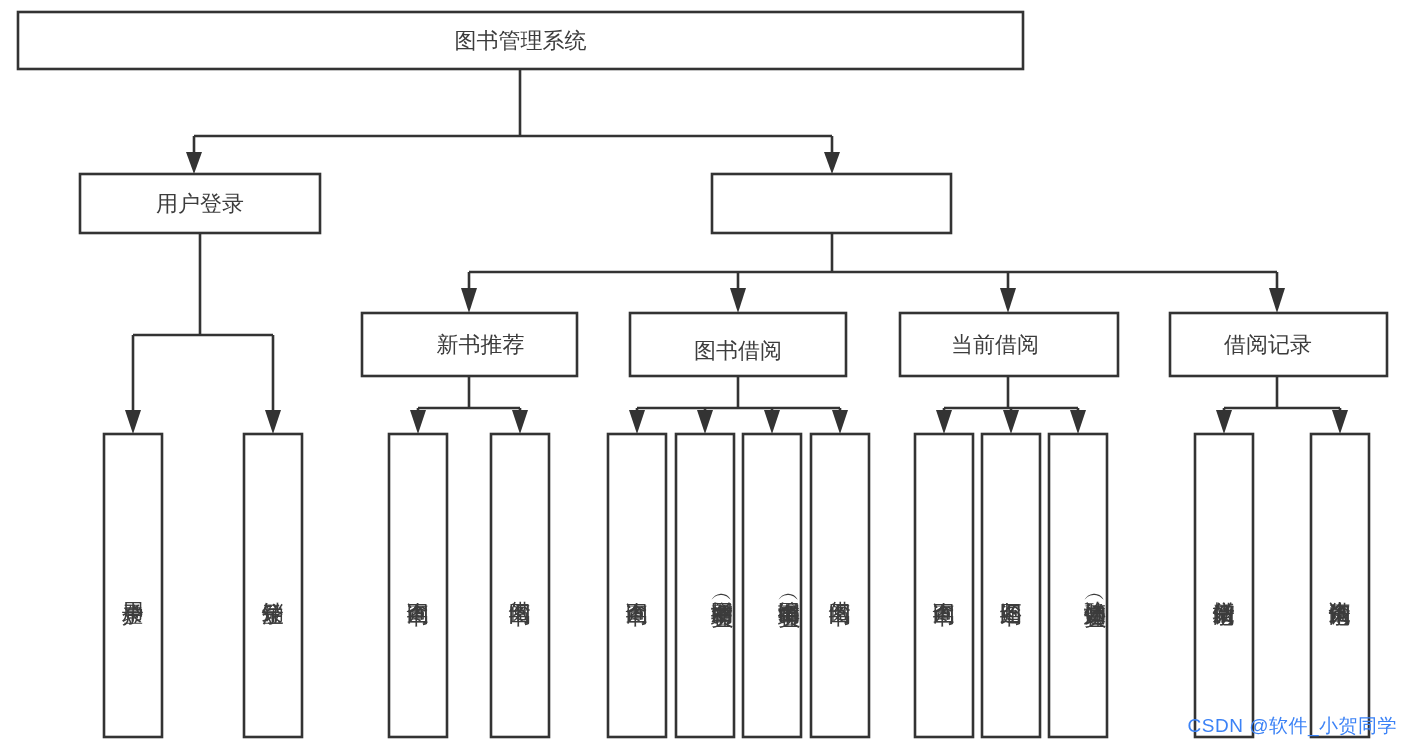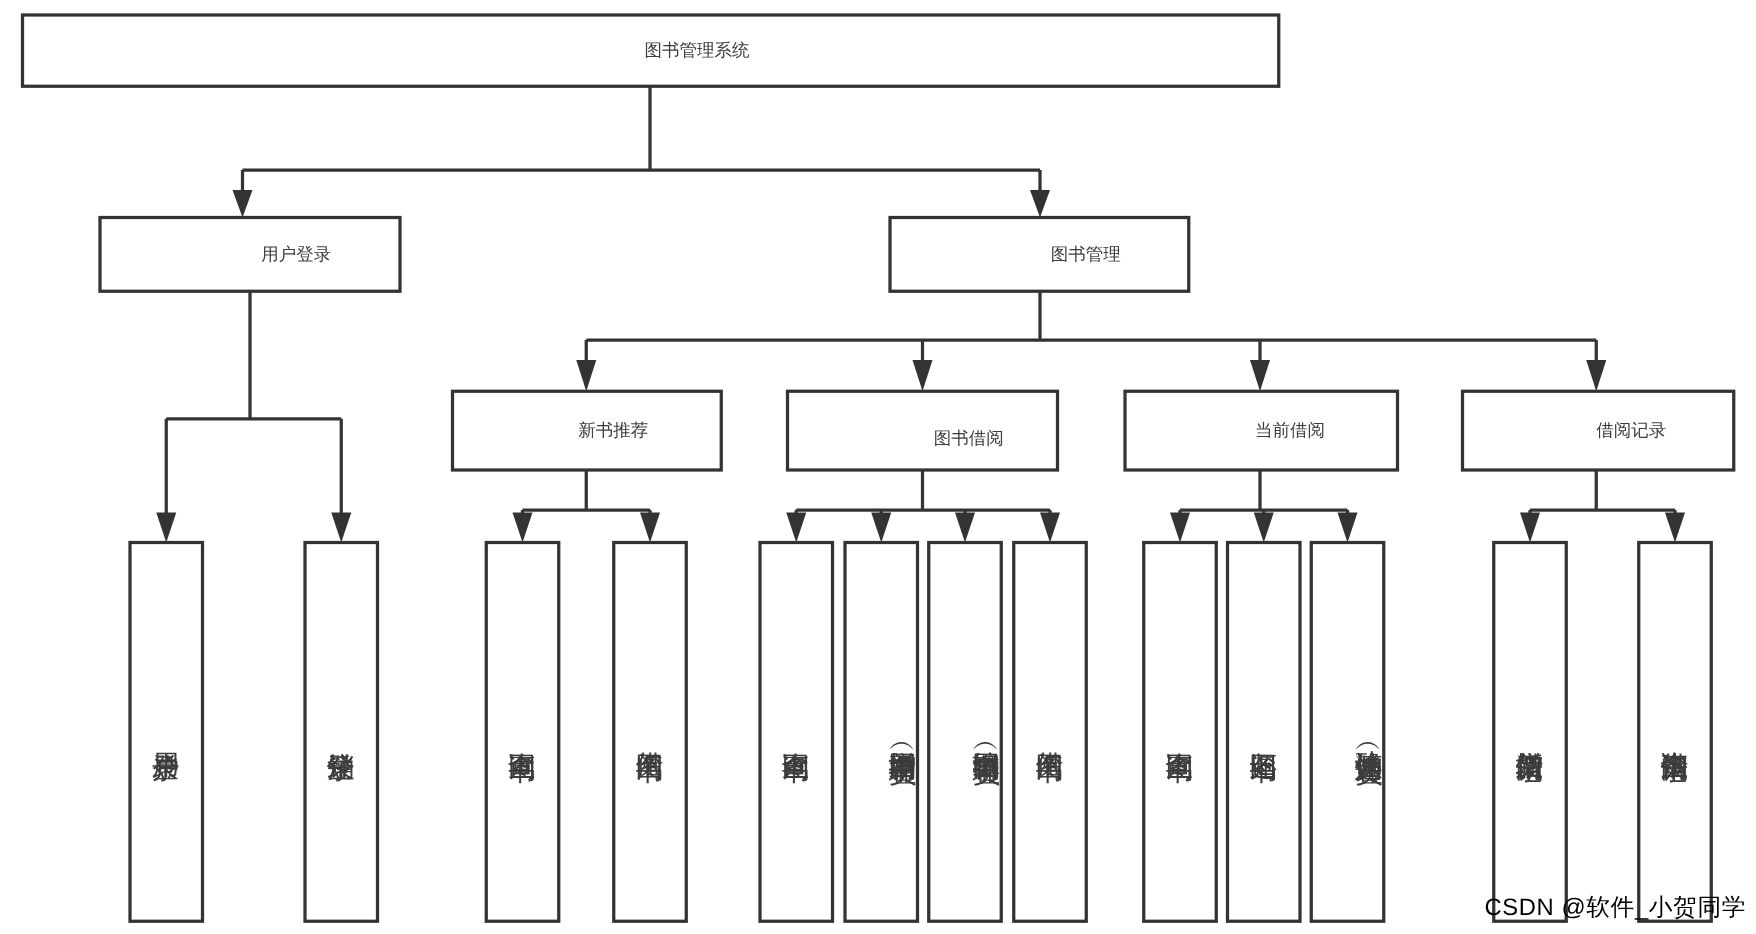--- a/index.html
+++ b/index.html
@@ -38,21 +38,21 @@
     stroke-linecap: butt;
   }
   .arrow-head {
     fill: #333333;
     stroke: none;
   }
   .watermark {
     position: absolute;
     right: 8px;
     bottom: 8px;
-    color: #000000;
+    color: #3b82f6;
     font-size: 19px;
     font-family: "Liberation Sans", "DejaVu Sans", sans-serif;
     letter-spacing: 0.5px;
     white-space: nowrap;
     user-select: none;
   }
   .vlabel {
     position: absolute;
     display: flex;
     align-items: center;
@@ -65,24 +65,23 @@
     letter-spacing: 1px;
     font-family: "Liberation Sans", "DejaVu Sans", sans-serif;
     pointer-events: none;
   }
   .hlabel {
     position: absolute;
     display: flex;
     align-items: center;
     justify-content: center;
     color: #3c3c3c;
-    font-size: 14px;
+    font-size: 22px;
     font-family: "Liberation Sans", "DejaVu Sans", sans-serif;
     pointer-events: none;
-    padding-left: 37px;
   }
 </style>
 </head>
 <body>
 
 <div id="diagram-root">
 
   <svg class="diagram" viewBox="0 0 1405 747">
 
     <g>
@@ -174,23 +173,22 @@
       <rect class="node-box" x="1049" y="434" width="58" height="303"></rect>
 
       <rect class="node-box" x="1195" y="434" width="58" height="303"></rect>
       <rect class="node-box" x="1311" y="434" width="58" height="303"></rect>
     </g>
   </svg>
 
   <div class="hlabel" style="left:18px; top:12px; width:1005px; height:57px;">图书管理系统</div>
 
   <div class="hlabel" style="left:80px; top:174px; width:240px; height:59px;">用户登录</div>
-  <div class="hlabel" style="left:712px; top:174px; width:239px; height:59px;">图书管理</div>
-
-  <div class="hlabel" style="left:346px; top:313px; width:215px; height:63px;">新书推荐</div>
+
+  <div class="hlabel" style="left:373px; top:313px; width:215px; height:63px;">新书推荐</div>
   <div class="hlabel" style="left:630px; top:313px; width:216px; height:75px;">图书借阅</div>
   <div class="hlabel" style="left:900px; top:313px; width:190px; height:63px;">当前借阅</div>
   <div class="hlabel" style="left:1170px; top:313px; width:196px; height:63px;">借阅记录</div>
 
   <div class="vlabel" style="left:104px; top:434px; width:58px; height:303px;">用户登录</div>
   <div class="vlabel" style="left:244px; top:434px; width:58px; height:303px;">注销登录</div>
 
   <div class="vlabel" style="left:389px; top:434px; width:58px; height:303px;">查询图书</div>
   <div class="vlabel" style="left:491px; top:434px; width:58px; height:303px;">借阅图书</div>
 

